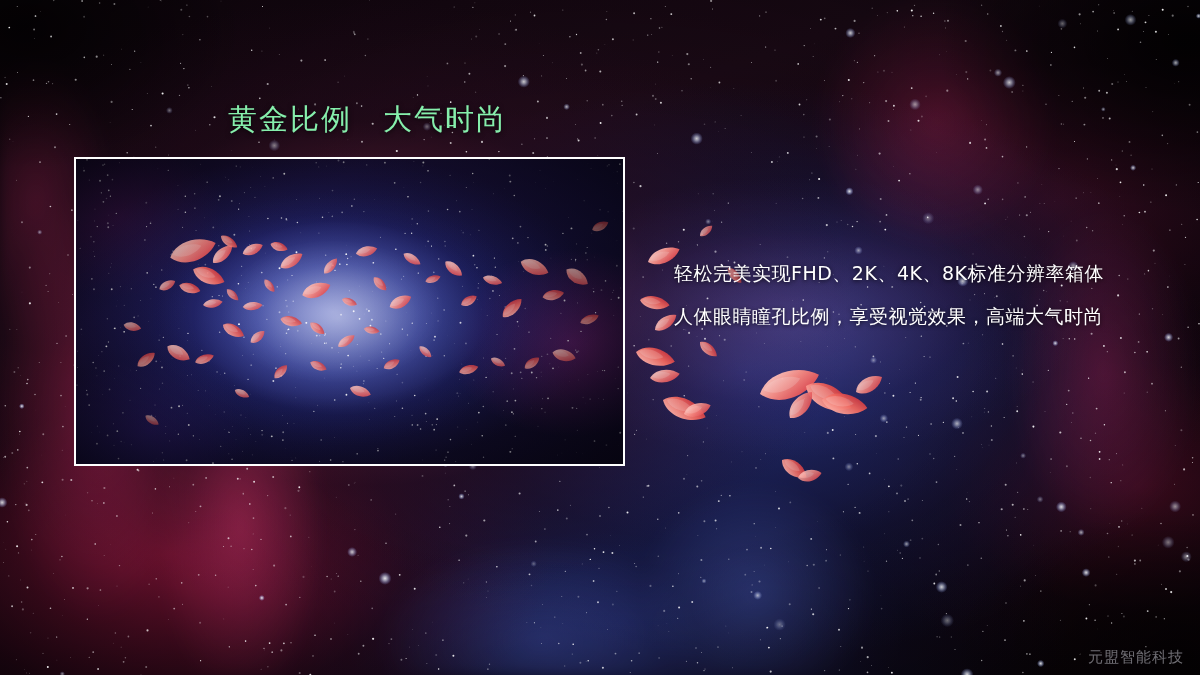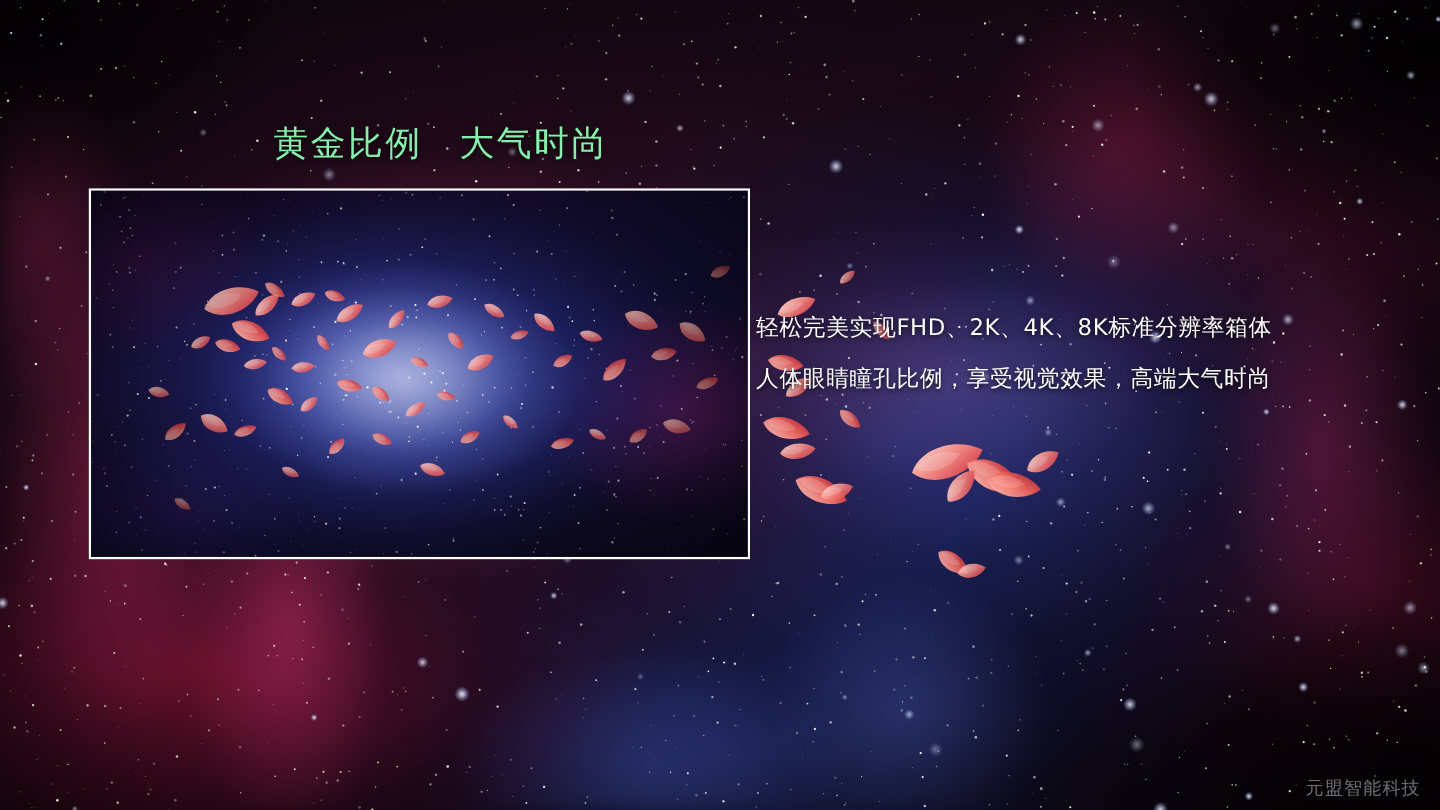--- a/index.html
+++ b/index.html
@@ -97,21 +97,21 @@
   #slide-title{
     position:absolute;left:192px;top:100px;
     color:#86efac;
     font-size:29px;
     letter-spacing:2px;
     white-space:pre;
     text-shadow:0 1px 5px rgba(0,0,0,.75);
     margin-left:36px;
   }
   #body-text{
-    position:absolute;left:630px;top:252px;
+    position:absolute;left:674px;top:252px;
     width:500px;
     color:#ffffff;
     font-size:19px;
     line-height:43px;
     letter-spacing:.5px;
     text-shadow:0 1px 4px rgba(0,0,0,.8);
   }
   #body-text .line{white-space:nowrap;}
   #watermark{
     position:absolute;right:16px;bottom:8px;

